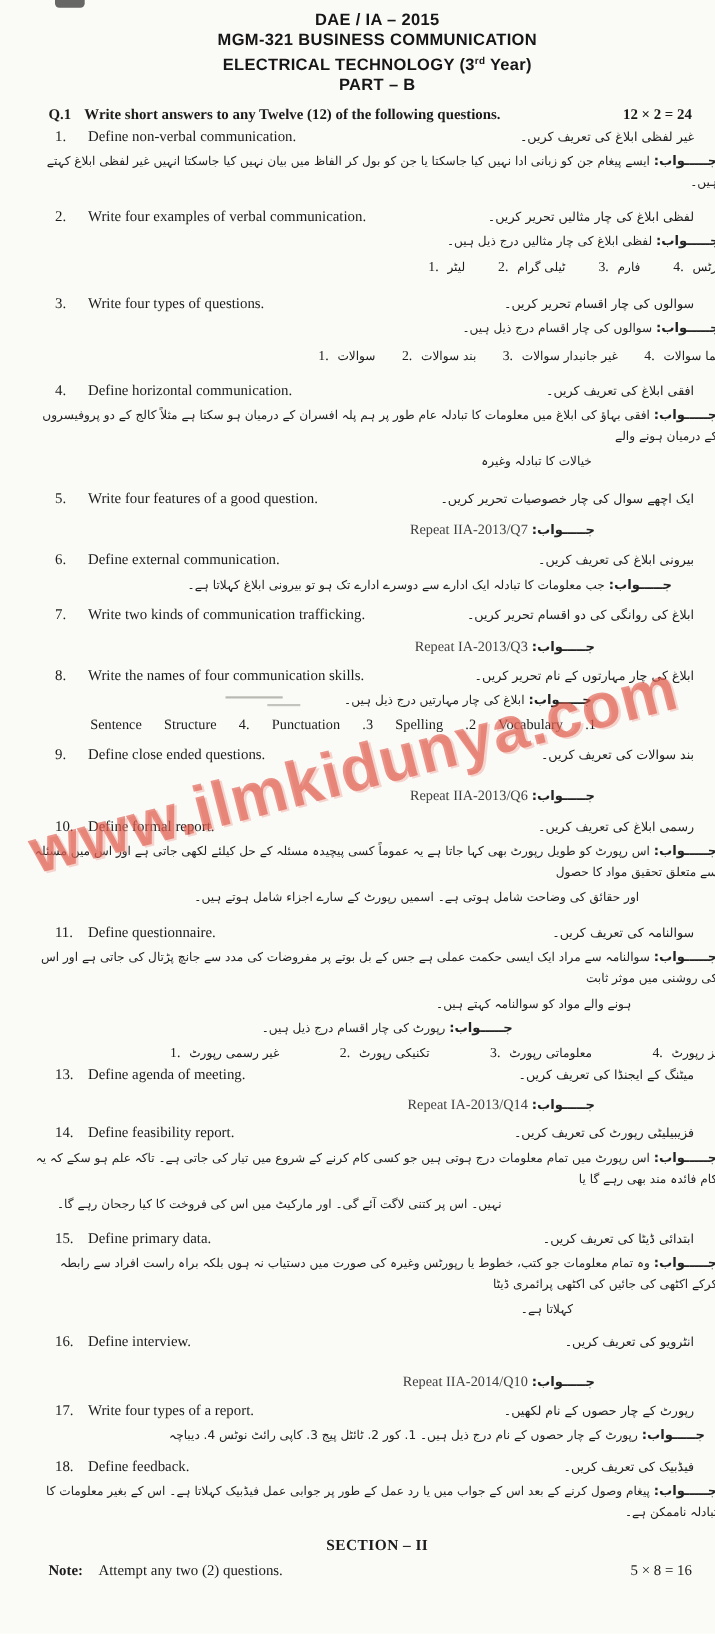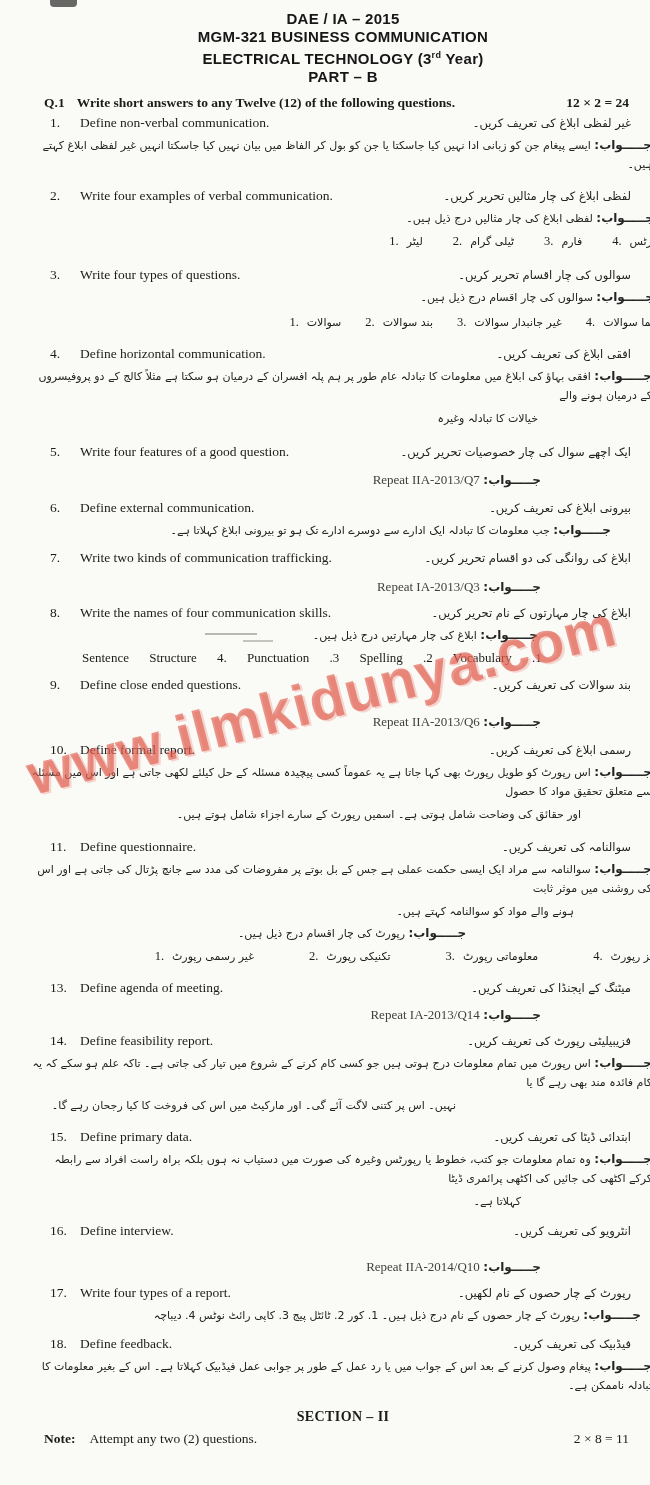--- a/index.html
+++ b/index.html
@@ -200,21 +200,21 @@
     <span class="jawab">جـــــواب:</span>
     <span>رپورٹ کی چار اقسام درج ذیل ہیں۔</span>
   </div>
   <div class="items" style="margin:4px 0 0 46px;gap:55px">
     <span class="item"><span class="inum">1.</span><bdi>غیر رسمی رپورٹ</bdi></span>
     <span class="item"><span class="inum">2.</span><bdi>تکنیکی رپورٹ</bdi></span>
     <span class="item"><span class="inum">3.</span><bdi>معلوماتی رپورٹ</bdi></span>
     <span class="item"><span class="inum">4.</span><bdi>سیلز رپورٹ</bdi></span>
   </div>
 
-  <div class="qrow" style="margin-top:12px">
+  <div class="qrow" style="margin-top:0">
     <span class="qnum">13.</span>
     <span class="qen">Define agenda of meeting.</span>
     <span class="qur">میٹنگ کے ایجنڈا کی تعریف کریں۔</span>
   </div>
   <div class="ans rep" style="margin-top:7px;margin-right:125px">
     <span class="jawab">جـــــواب:</span>
     <span class="repeat-text">Repeat IA-2013/Q14</span>
   </div>
 
   <div class="qrow" style="margin-top:6px">
@@ -266,18 +266,18 @@
   </div>
   <div class="ans">
     <span class="jawab">جـــــواب:</span>
     <span>پیغام وصول کرنے کے بعد اس کے جواب میں یا رد عمل کے طور پر جوابی عمل فیڈبیک کہلاتا ہے۔ اس کے بغیر معلومات کا تبادلہ ناممکن ہے۔</span>
   </div>
 
   <div class="sec-title" style="margin-top:14px">SECTION – II</div>
   <div class="note" style="margin-top:6px">
     <span class="nl">Note:</span>
     <span>Attempt any two (2) questions.</span>
-    <span class="marks">2 × 8 = 11</span>
+    <span class="marks">5 × 8 = 16</span>
   </div>
 
   <div class="watermark">www.ilmkidunya.com</div>
 
 </div>
 
 </body></html>

